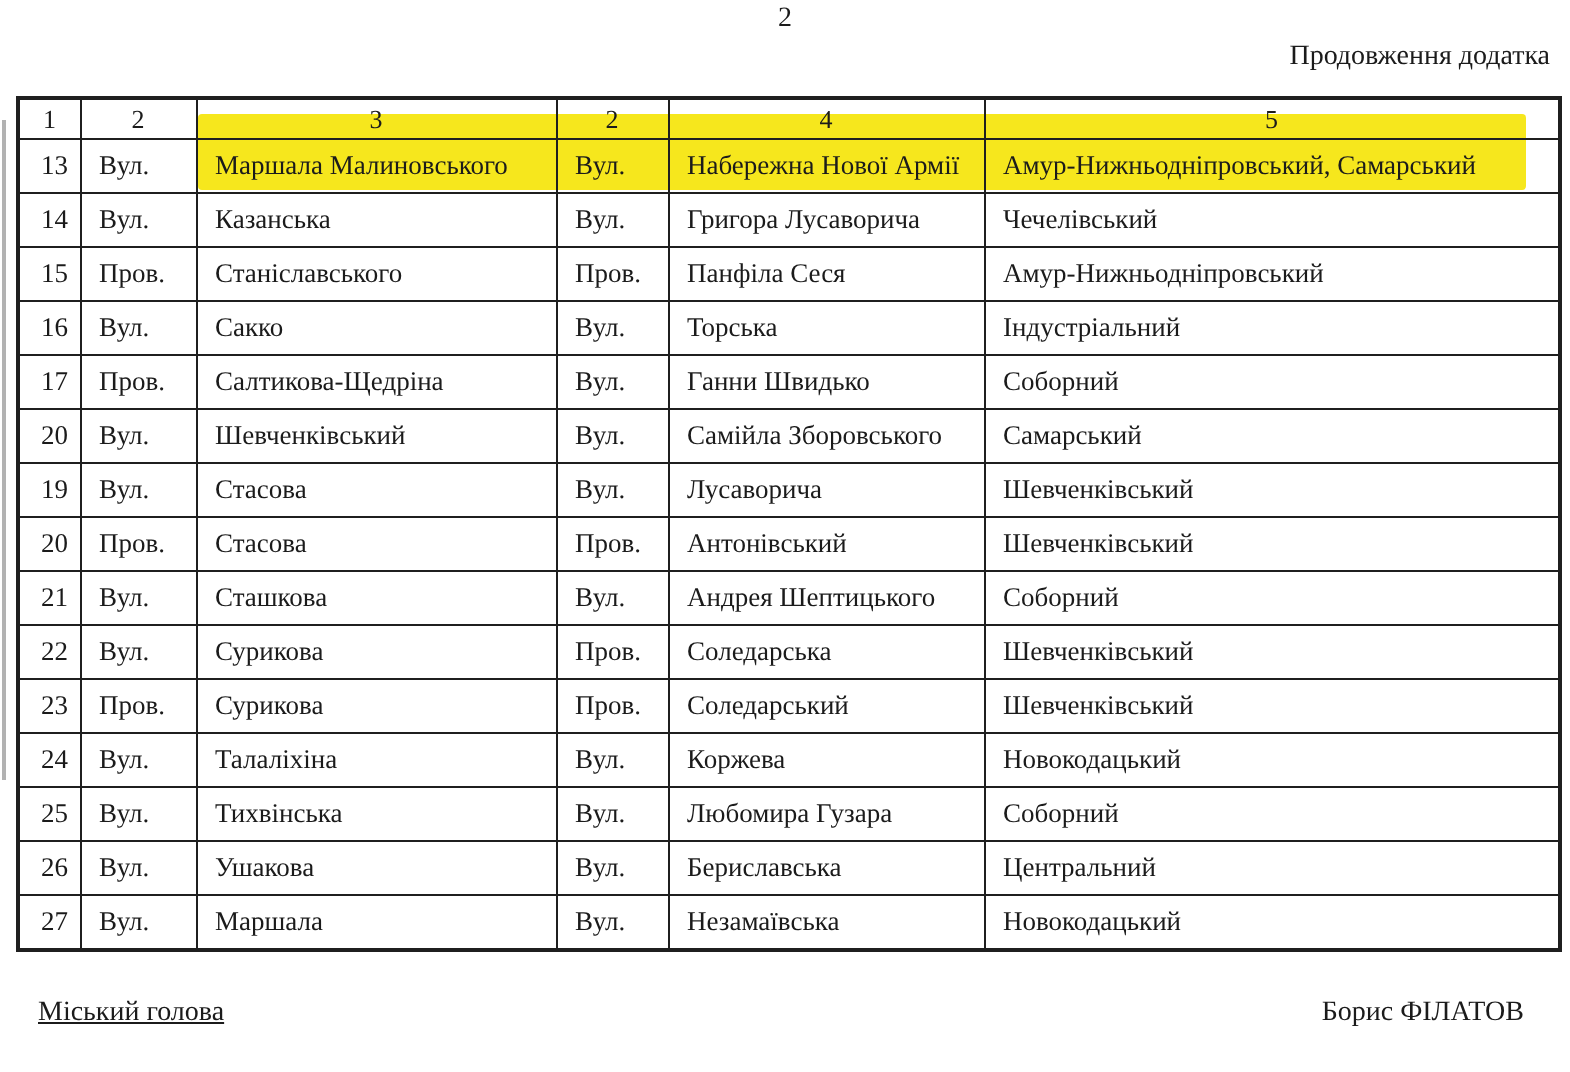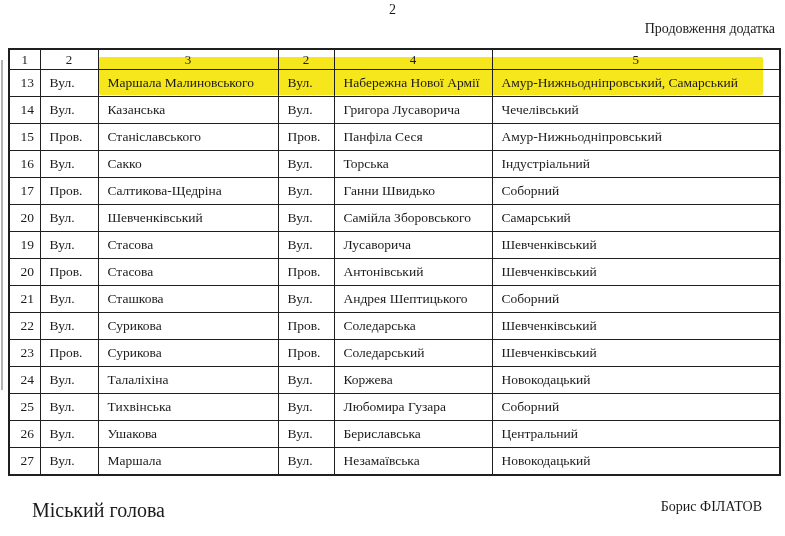--- a/index.html
+++ b/index.html
@@ -85,23 +85,24 @@
     height: 26px;
     padding: 0 4px 0 9px;
   }
   td.c-num {
     text-align: center;
     padding: 0;
     margin-top: 32px;
   }
   .footer-left {
     position: absolute;
-    left: 32px;
+    left: 19px;
     top: 499px;
-    font-size: 20px;
+    font-size: 14px;
+    text-decoration: underline;
   }
   .footer-right {
     position: absolute;
     right: 23px;
     top: 499px;
     font-size: 14px;
   }
 </style>
 </head>
 <body>

